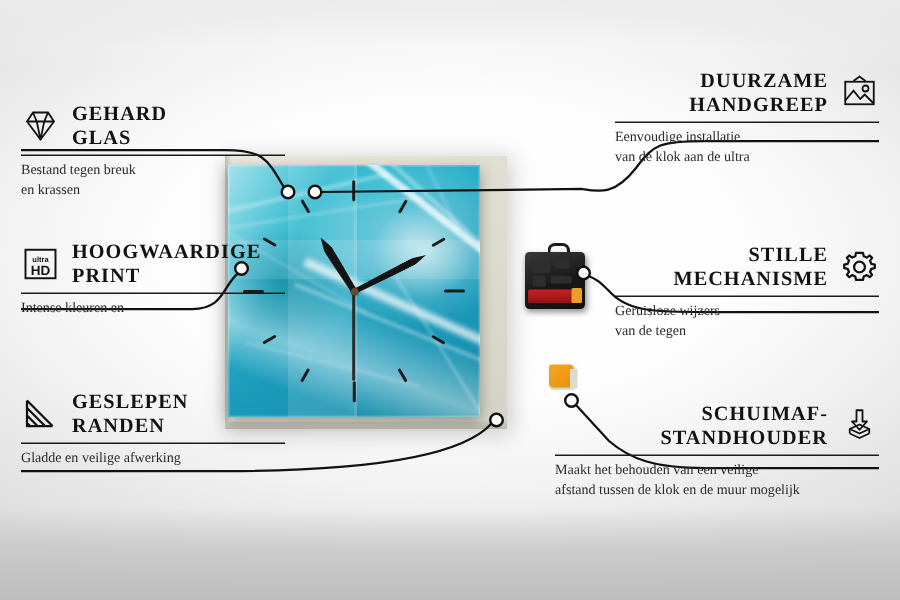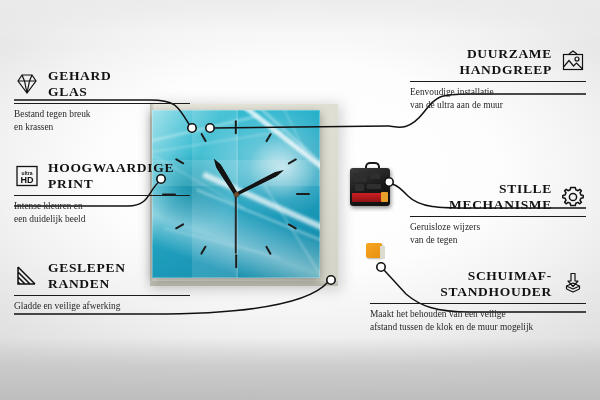--- a/index.html
+++ b/index.html
@@ -241,21 +241,20 @@
           <text x="13" y="19" font-family="Liberation Sans, sans-serif" font-size="9" font-weight="bold" text-anchor="middle" fill="#111">HD</text>
         </svg>
       </span>
       <div>
         <div class="ttl">HOOGWAARDIGE</div>
         <div class="ttl">PRINT</div>
       </div>
     </div>
     <div class="rule"></div>
     <div class="sub">Intense kleuren en</div>
-    <div class="sub">een duidelijk beeld</div>
   </div>
 
   <div class="feat left" style="left:14px;top:260px;width:176px;">
     <div class="head">
       <span class="ic">
         <svg viewBox="0 0 26 24" width="26" height="24" stroke="#111" stroke-width="1.5" fill="none">
           <path d="M4,3 L21,20 M4,8 L16,20 M4,13 L11,20 M4,18 L6,20 M4,3 L4,20 L21,20"></path>
         </svg>
       </span>
       <div>
@@ -277,24 +276,24 @@
         <svg viewBox="0 0 26 24" width="26" height="24" fill="none" stroke="#111" stroke-width="1.2">
           <path d="M9,4 L13,1 L17,4"></path>
           <rect x="3.5" y="4.5" width="19" height="15"></rect>
           <path d="M3.5,17 L9,10.5 L13.5,16 L16.5,13 L22.5,19"></path>
           <circle cx="17" cy="9" r="2"></circle>
         </svg>
       </span>
     </div>
     <div class="rule"></div>
     <div class="sub">Eenvoudige installatie</div>
-    <div class="sub">van de ultra aan de muur</div>
-  </div>
-
-  <div class="feat right" style="left:410px;top:162px;width:176px;margin-top:19px;">
+    <div class="sub">van de klok aan de ultra</div>
+  </div>
+
+  <div class="feat right" style="left:410px;top:162px;width:176px;">
     <div class="head">
       <div>
         <div class="ttl">STILLE</div>
         <div class="ttl">MECHANISME</div>
       </div>
       <span class="ic">
         <svg viewBox="0 0 26 24" width="26" height="24" fill="none" stroke="#111" stroke-width="1.5">
           <path d="M13,2.5 l2.3,0 l.5,2.3 l2.1,.9 l1.9,-1.4 l1.6,1.6 l-1.4,1.9 l.9,2.1 l2.3,.5 l0,2.3
                    l-2.3,.5 l-.9,2.1 l1.4,1.9 l-1.6,1.6 l-1.9,-1.4 l-2.1,.9 l-.5,2.3 l-2.3,0 l-2.3,0
                    l-.5,-2.3 l-2.1,-.9 l-1.9,1.4 l-1.6,-1.6 l1.4,-1.9 l-.9,-2.1 l-2.3,-.5 l0,-2.3

